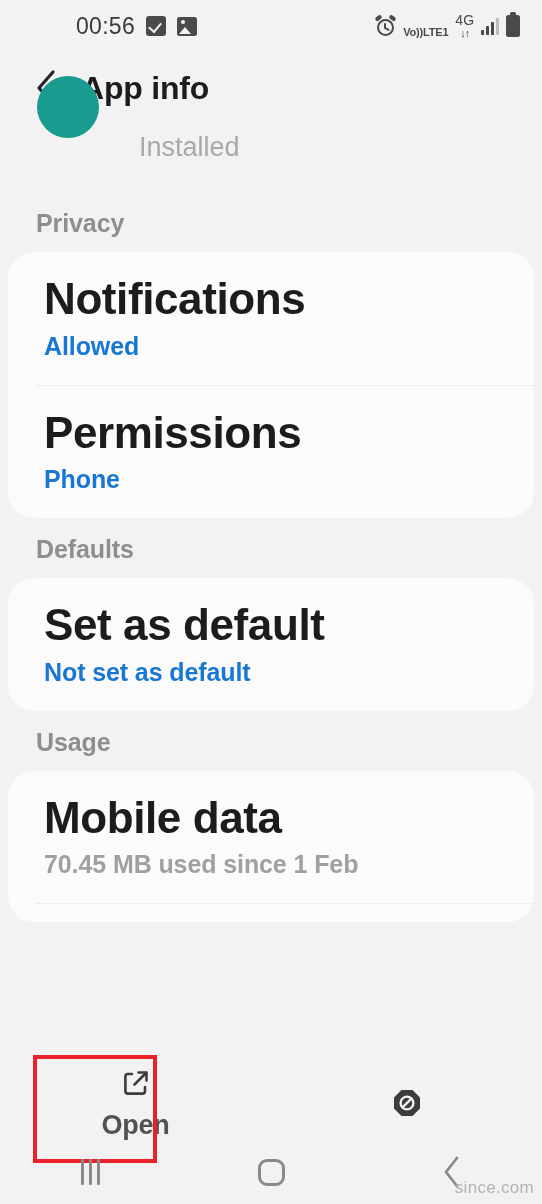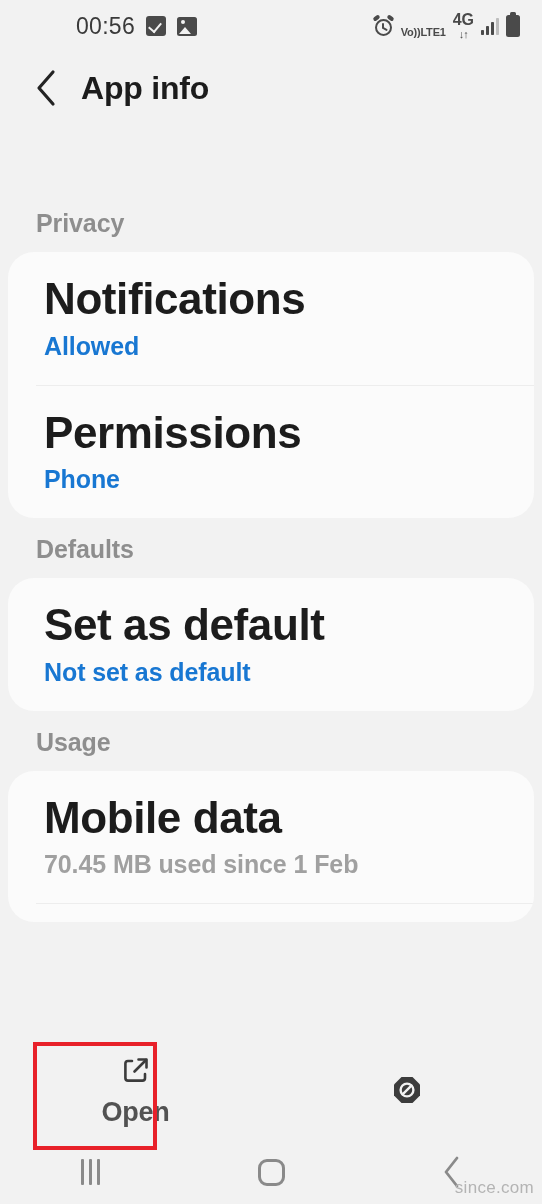--- a/index.html
+++ b/index.html
@@ -55,21 +55,21 @@
   }
   .ic-alarm .ear-l, .ic-alarm .ear-r {
     position:absolute; top:0; width:7px; height:4px; background:#4a4a4a; border-radius:2px;
   }
   .ic-alarm .ear-l { left:0; transform:rotate(-38deg); }
   .ic-alarm .ear-r { right:0; transform:rotate(38deg); }
   .ic-volte { display:flex; flex-direction:row; line-height:1; align-items:flex-end; color:#4a4a4a; }
   .ic-volte .l1 { font-size:11px; font-weight:700; letter-spacing:-.2px; }
   .ic-volte .l2 { font-size:11px; font-weight:700; letter-spacing:-.2px; margin-top:12px; }
   .ic-4g { display:flex; flex-direction:column; line-height:1; align-items:center; color:#4a4a4a; }
-  .ic-4g .g { font-size:16px; font-weight:700; }
+  .ic-4g .g { font-size:14px; font-weight:400; }
   .ic-4g .arrows { font-size:11px; font-weight:700; margin-top:1px; letter-spacing:-1px; }
   .ic-signal { display:flex; align-items:flex-end; gap:1.6px; height:18px; }
   .ic-signal i { display:block; width:3.3px; background:#4a4a4a; border-radius:.8px; }
   .ic-signal i:nth-child(1){ height:5px; }
   .ic-signal i:nth-child(2){ height:9px; }
   .ic-signal i:nth-child(3){ height:13px; }
   .ic-signal i:nth-child(4){ height:17px; background:#bdbdbd; }
   .ic-batt {
     width:14px; height:22px; background:#4a4a4a; border-radius:2.5px; position:relative;
   }
@@ -102,21 +102,21 @@
   .card { background:#fbfbfb; border-radius:26px; margin:0 8px; overflow:hidden; }
   .row { padding:22px 36px 24px 36px; }
   .row-title { font-size:44px; color:#1c1c1c; font-weight:700; letter-spacing:-.4px; line-height:1.15; }
   .row-sub { font-size:25px; font-weight:700; margin-top:7px; letter-spacing:-.1px; }
   .row-sub.link { color:#1877d2; }
   .row-sub.muted { color:#a0a0a0; }
   .divider { height:1px; background:#ededed; margin-left:28px; }
 
   
   .actions {
-    position:absolute; left:0; bottom:64px; width:542px; height:100px;
+    position:absolute; left:0; bottom:51px; width:542px; height:100px;
     display:flex; align-items:center;
   }
   .action { flex:1; display:flex; flex-direction:column; align-items:center; justify-content:center; gap:10px; height:100%; }
   .action-label { font-size:27px; font-weight:700; color:#525252; letter-spacing:-.2px; }
   .action.disabled .action-label { color:#c2c2c2; }
   .action-icon { height:34px; display:flex; align-items:center; justify-content:center; }
   .highlight-box {
     position:absolute; left:33px; top:2px; width:124px; height:108px;
     border:4px solid #e8212a; pointer-events:none;
   }
@@ -174,20 +174,24 @@
 
   <div class="appbar">
     <div class="back-btn">
       <svg width="26" height="40" viewBox="0 0 26 40">
         <polyline points="20,4 6,20 20,36" fill="none" stroke="#232323" stroke-width="3.2" stroke-linecap="round" stroke-linejoin="round"></polyline>
       </svg>
     </div>
     <div class="appbar-title">App info</div>
   </div>
 
+  <div class="app-head">
+    <div class="app-icon-clip"></div>
+    <div class="app-installed">Installed</div>
+  </div>
 
   <div class="content">
 
     <div class="section-label">Privacy</div>
     <div class="card">
       <div class="row">
         <div class="row-title">Notifications</div>
         <div class="row-sub link">Allowed</div>
       </div>
       <div class="divider"></div>

